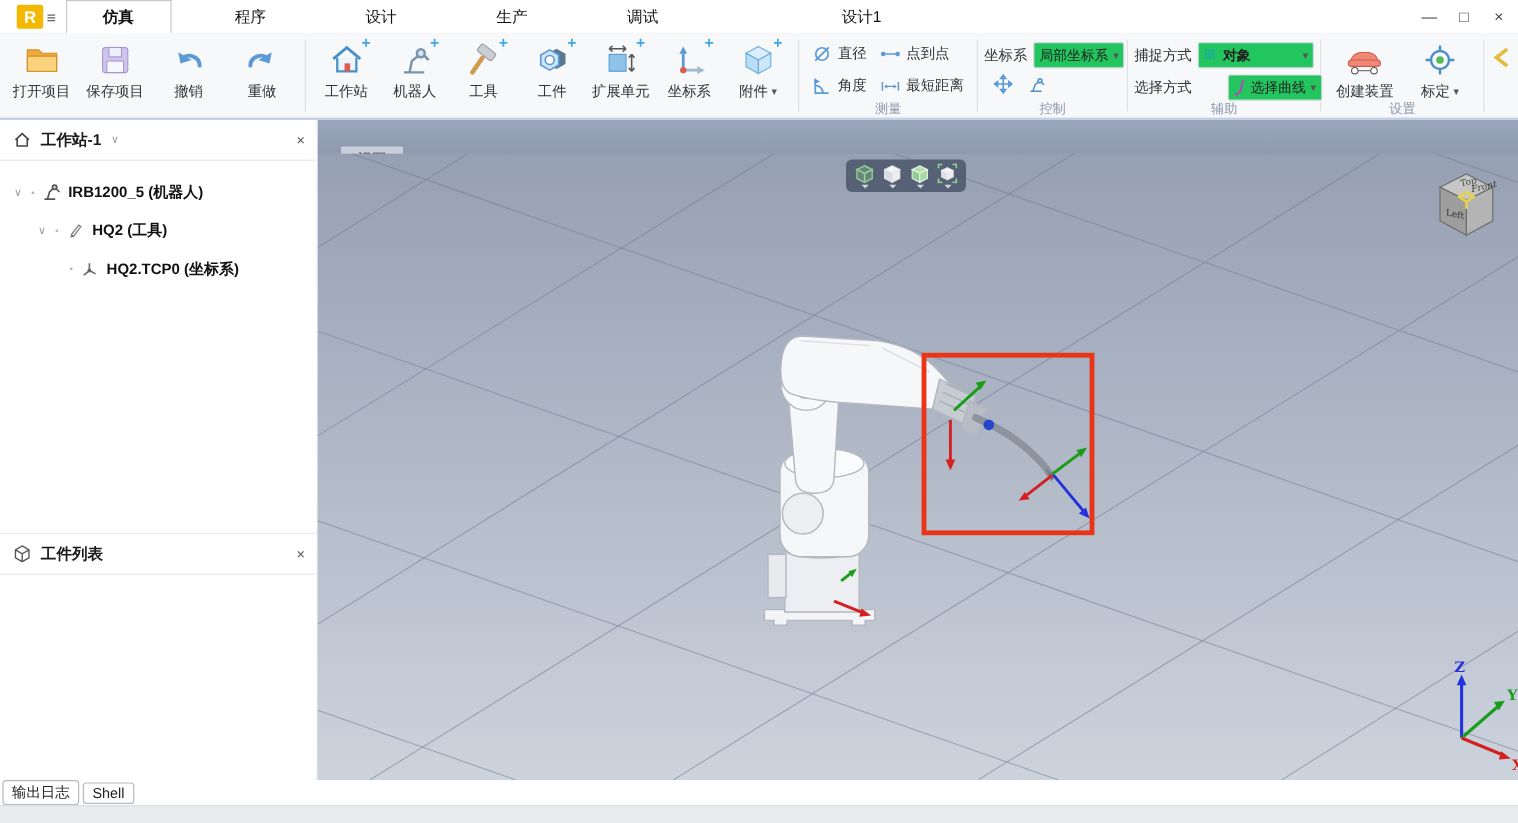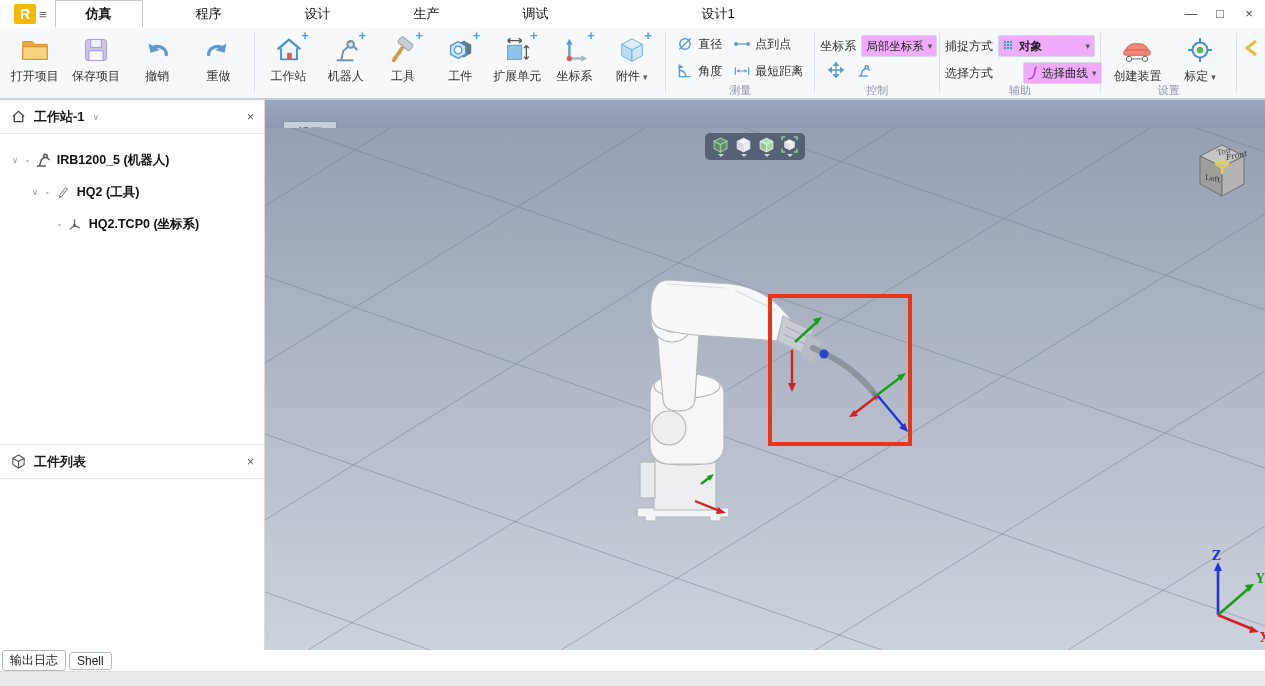--- a/index.html
+++ b/index.html
@@ -26,24 +26,24 @@
   .grouplbl{position:absolute;bottom:0px;left:0;width:100%;text-align:center;
             font-size:11px;color:#8a97ab;}
   .vsep{width:1px;background:#dde2e9;margin:5px 1px;}
   .rbtn{display:flex;flex-direction:column;align-items:center;justify-content:flex-start;
         padding:2px 3px;border-radius:3px;min-width:48px;}
   .ric{width:32px;height:32px;display:flex;align-items:center;justify-content:center;position:relative;}
   .plus{position:absolute;top:-3px;right:-4px;color:#3fa7e8;font-weight:bold;font-size:13px;line-height:10px;}
   .rlbl{font-size:12px;color:#333;margin-top:2px;white-space:nowrap;display:flex;align-items:center;gap:3px;}
   .caret{font-size:9px;color:#555;}
   .smallcol{display:flex;flex-direction:column;justify-content:center;gap:6px;padding:2px 2px;}
-  .sbtn{display:flex;align-items:flex-start;gap:5px;padding:2px 4px;border-radius:3px;font-size:12px;color:#333;white-space:nowrap;}
+  .sbtn{display:flex;align-items:center;gap:5px;padding:2px 4px;border-radius:3px;font-size:12px;color:#333;white-space:nowrap;}
   .ctl-rows{display:flex;flex-direction:column;gap:5px;padding-top:3px;}
   .ctl-row{display:flex;align-items:center;gap:5px;font-size:12px;color:#333;white-space:nowrap;}
-  .combo{background:#f0abfc;border:1px solid #d3dae4;border-radius:2px;height:20px;
+  .combo{background:#22c55e;border:1px solid #d3dae4;border-radius:2px;height:20px;
          display:flex;align-items:center;gap:4px;padding:0 4px;font-size:11.5px;color:#222;}
   .combo .caret{margin-left:auto;}
   .icon16{width:16px;height:16px;display:inline-flex;align-items:center;justify-content:center;}
   .iconrow{display:flex;gap:12px;padding-left:8px;}
   
   .sidebar{position:absolute;left:0;top:100px;width:264px;height:550px;background:#fff;
            border-right:1px solid #d9dde3;}
   .panel-head{height:33px;display:flex;align-items:center;gap:8px;padding:0 10px;
               border-bottom:1px solid #e7eaee;font-size:13px;color:#1a1a1a;font-weight:bold;}
   .panel-head .grow{flex:1;}

